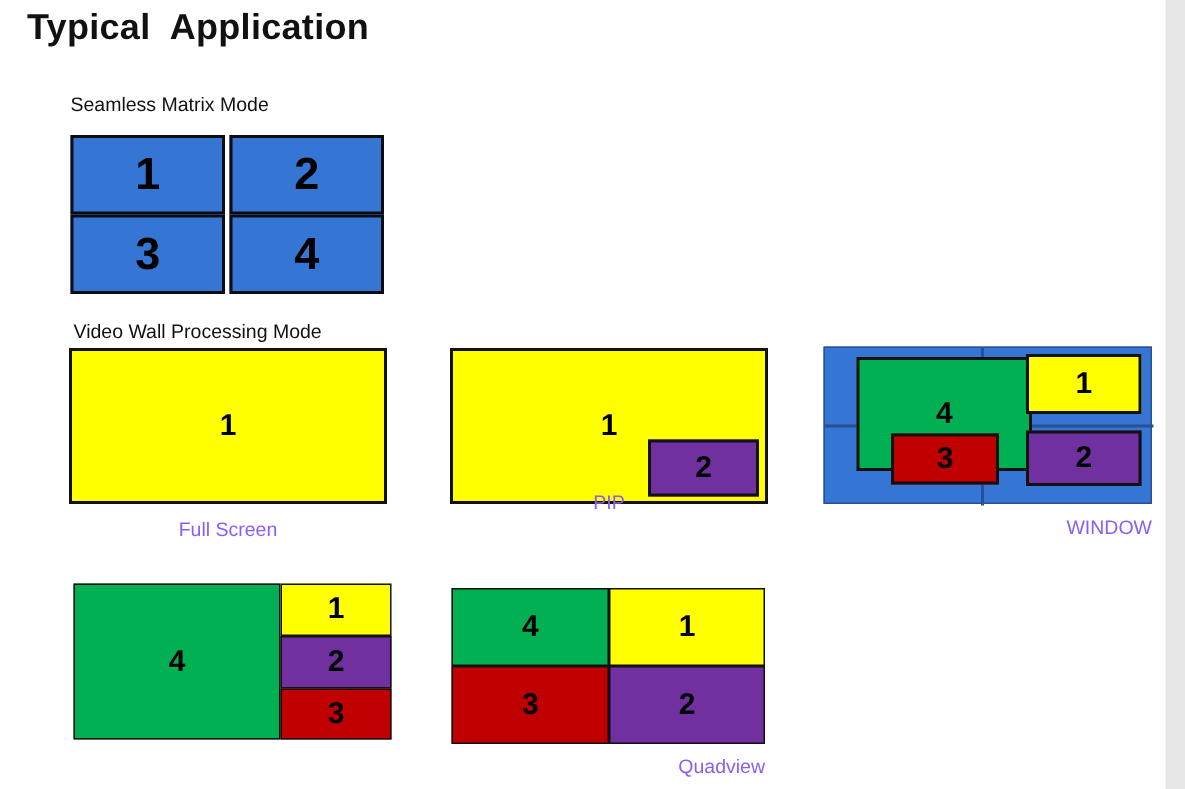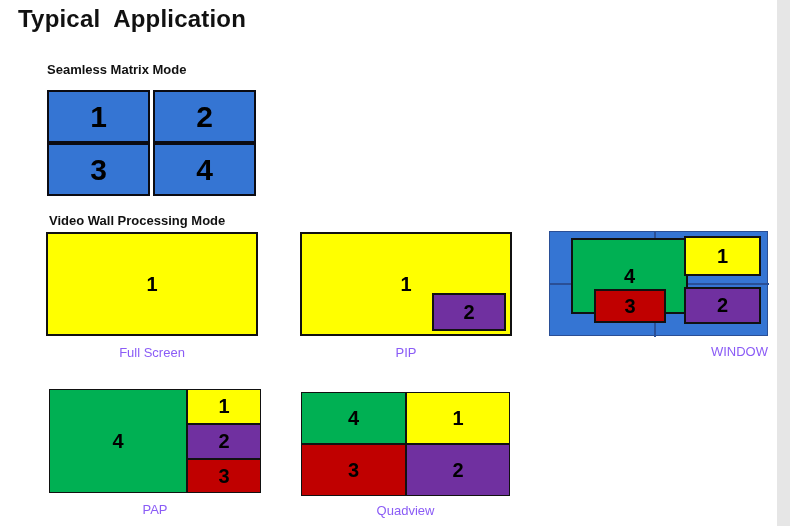--- a/index.html
+++ b/index.html
@@ -41,21 +41,21 @@
     font-size: 24px;
     font-weight: bold;
     letter-spacing: 0.2px;
     white-space: pre;
     color: #111111;
   }
 
   .section-heading {
     position: absolute;
     font-size: 13px;
-    font-weight: bold;
+    font-weight: normal;
     color: #111111;
     white-space: nowrap;
   }
 
   .caption {
     position: absolute;
     font-size: 13px;
     color: #8b5cf6;
     white-space: nowrap;
     text-align: center;
@@ -157,21 +157,21 @@
   <div class="caption" style="left:46px; top:345px; width:212px;">Full Screen</div>
 
   <div class="group" style="left:300px; top:232px; width:212px; height:104px;">
     <div class="vw-main" style="left:0px; top:0px; width:212px; height:104px; background:#ffff00;">
       <span>1</span>
     </div>
     <div class="overlay" style="left:132px; top:61px; width:74px; height:38px; background:#7030a0;">
       <span>2</span>
     </div>
   </div>
-  <div class="caption" style="left:300px; top:345px; width:212px;text-align:center;">PIP</div>
+  <div class="caption" style="left:300px; top:327px; width:212px;text-align:center;">PIP</div>
 
   <div class="group" style="left:549px; top:231px; width:219px; height:105px; background:#3575d3; border:1px solid #2a4f96; box-sizing:border-box;">
 
     <div class="grid-line" style="left:104px; top:0px; width:2px; height:105px;"></div>
     <div class="grid-line" style="left:0px; top:51px; width:219px; height:2px;"></div>
 
     <div class="overlay" style="left:21px; top:6px; width:117px; height:76px; background:#00b053; z-index:2;">
       <span>4</span>
     </div>
     <div class="overlay" style="left:44px; top:57px; width:72px; height:34px; background:#c00000; z-index:3;">
@@ -193,33 +193,32 @@
     <div class="cell" style="left:138px; top:0px; width:74px; height:35px; background:#ffff00;">
       <span>1</span>
     </div>
     <div class="cell" style="left:138px; top:35px; width:74px; height:35px; background:#7030a0;">
       <span>2</span>
     </div>
     <div class="cell" style="left:138px; top:70px; width:74px; height:34px; background:#c00000;">
       <span>3</span>
     </div>
   </div>
-  <div class="caption" style="left:49px; top:502px; width:212px;">PAP</div>
 
   <div class="group" style="left:301px; top:392px; width:209px; height:104px;">
     <div class="cell" style="left:0px; top:0px; width:105px; height:52px; background:#00b053;">
       <span>4</span>
     </div>
     <div class="cell" style="left:105px; top:0px; width:104px; height:52px; background:#ffff00;">
       <span>1</span>
     </div>
     <div class="cell" style="left:0px; top:52px; width:105px; height:52px; background:#c00000;">
       <span>3</span>
     </div>
     <div class="cell" style="left:105px; top:52px; width:104px; height:52px; background:#7030a0;">
       <span>2</span>
     </div>
   </div>
-  <div class="caption" style="left:301px; top:503px; width:209px;">Quadview</div>
+  <div class="caption" style="left:301px; top:503px; width:209px;text-align:right;">Quadview</div>
 
 </div>
 
 <div class="scrollbar-track"></div>
 
 </body></html>

